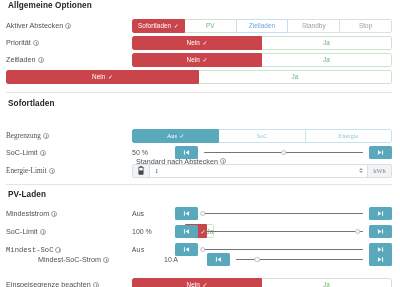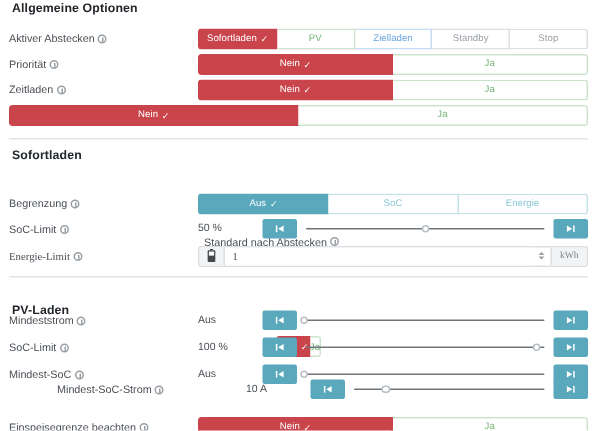--- a/index.html
+++ b/index.html
@@ -18,21 +18,21 @@
 
   
   .section-title {
     font-size: 8.2px;
     font-weight: bold;
     color: #22262b;
     letter-spacing: .1px;
   }
   .sec-head-general { position: absolute; left: 8px; top: 1px; }
   .sec-head-sofort  { position: absolute; left: 8px; top: 99px; }
-  .sec-head-pv      { position: absolute; left: 8px; top: 190px; margin-top: 12px; }
+  .sec-head-pv      { position: absolute; left: 8px; top: 190px; }
 
   .divider {
     position: absolute; left: 6px; right: 8px;
     height: 1px; background: #e2e4e6;
   }
   .div-1 { top: 92px; }
   .div-2 { top: 184px; }
 
   
   .row {
@@ -324,21 +324,21 @@
         </div>
       </div>
     </div>
   </div>
 
   <div class="divider div-1"></div>
 
   <div class="section-title sec-head-sofort">Sofortladen</div>
 
 
-  <div class="row" style="top:128px;">
+  <div class="row" style="top:128px;font-family:Liberation Serif, serif;">
     <div class="row-label">
       <span>Begrenzung</span>
       <span class="info-icon"></span>
     </div>
     <div class="row-control">
       <div class="btn-group">
         <div class="seg active-teal">
           <span>Aus</span>
           <span class="check">✓</span>
         </div>
@@ -459,21 +459,21 @@
         <div class="step-btn">
           <svg width="7" height="7" viewBox="0 0 10 10">
               <polygon points="1.3,1.8 1.3,8.2 6.4,5" fill="#fff"></polygon>
               <rect x="7.3" y="1.8" width="1.4" height="6.4" fill="#fff"></rect>
             </svg>
         </div>
       </div>
     </div>
   </div>
 
-  <div class="row" style="top:242px;">
+  <div class="row" style="top:242px;font-family:Liberation Mono, monospace;">
     <div class="row-label">
       <span>Mindest-SoC</span>
       <span class="info-icon"></span>
     </div>
     <div class="row-control">
       <div class="value-cell">Aus</div>
       <div class="slider-wrap">
         <div class="step-btn">
           <svg width="7" height="7" viewBox="0 0 10 10">
               <rect x="1.3" y="1.8" width="1.4" height="6.4" fill="#fff"></rect>

